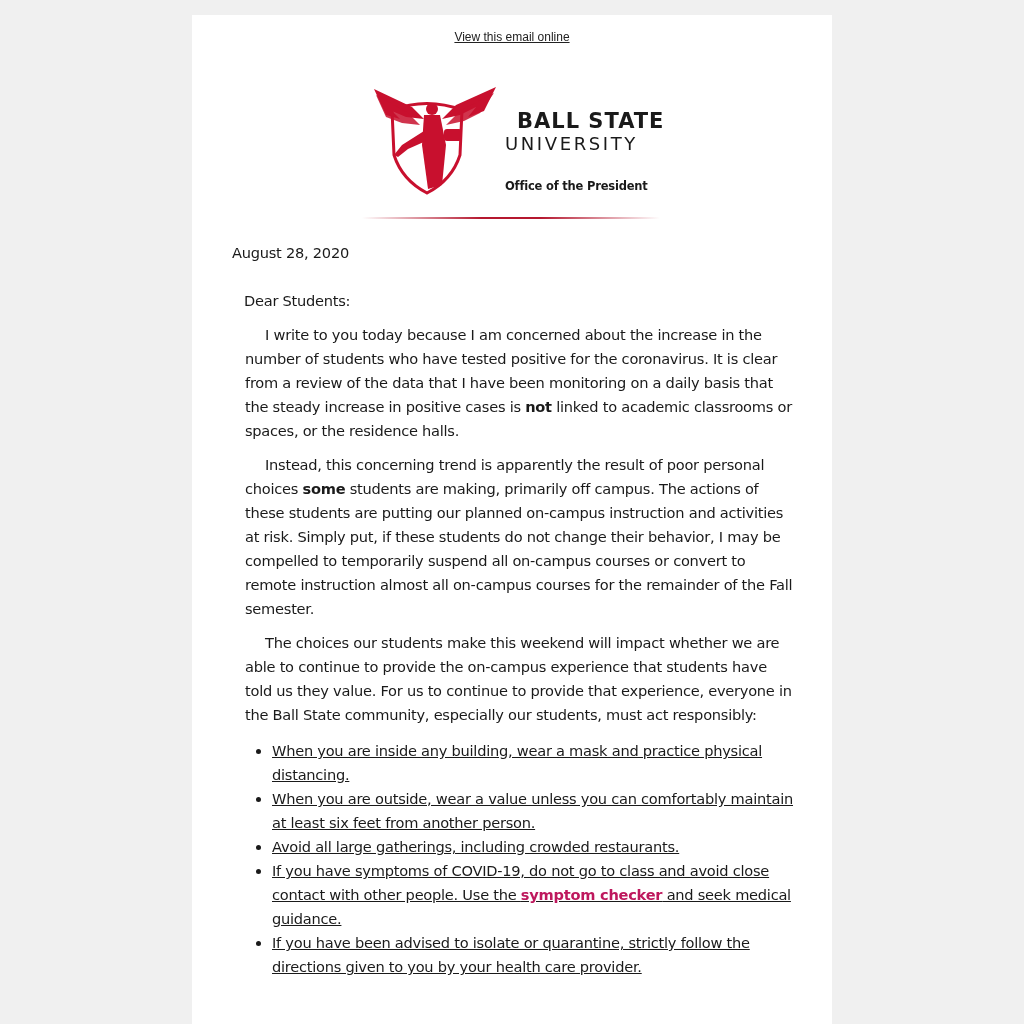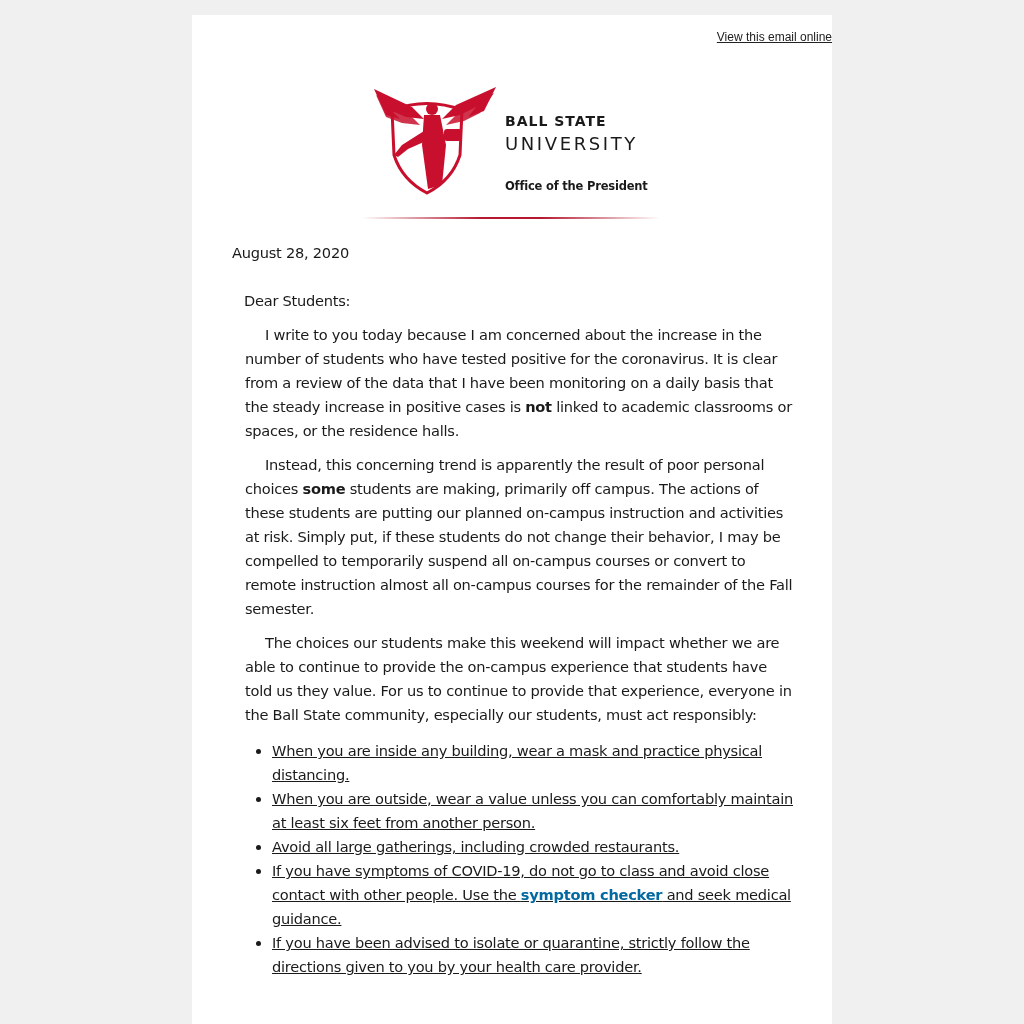--- a/index.html
+++ b/index.html
@@ -9,52 +9,52 @@
       font-family: "DejaVu Sans", sans-serif;
     }
     .card {
       position: absolute; left: 192px; top: 15px;
       width: 640px; height: 1009px;
       background: #ffffff;
       overflow: hidden;
     }
     .view-online {
       position: absolute; left: 0; right: 0; top: 15px;
-      text-align: right;
+      text-align: center;
       font-family: "Liberation Sans", sans-serif;
       font-size: 12px; color: #222;
     }
     .view-online a { color: #222; text-decoration: underline; }
     .logo {
       position: absolute; left: 180px; top: 70px; width: 290px; height: 110px;
     }
     .logo-text {
       position: absolute; left: 313px; top: 94px;
       font-family: "DejaVu Sans", sans-serif; color: #1a1a1a;
     }
-    .logo-text .l1 { font-size: 14px; font-weight: bold; letter-spacing: 1px; line-height: 24px; }
+    .logo-text .l1 { font-size: 21px; font-weight: bold; letter-spacing: 1px; line-height: 24px; margin-left: 12px; }
     .logo-text .l2 { font-size: 18px; letter-spacing: 2.6px; line-height: 22px; }
     .logo-text .l3 { font-size: 11.5px; font-weight: bold; margin-top: 24px; letter-spacing: -0.2px; }
     .divider {
       position: absolute; left: 170px; top: 202px; width: 298px; height: 2px;
       background: linear-gradient(90deg, rgba(190,20,50,0) 0%, #b5182f 40%, #b5182f 60%, rgba(190,20,50,0) 100%);
     }
     .content {
       position: absolute; left: 40px; top: 226px; width: 562px;
       font-family: "DejaVu Sans", sans-serif;
       font-size: 14.6px; line-height: 24px; color: #1a1a1a;
       letter-spacing: -0.25px;
     }
     .date { margin: 0 0 24px 0; }
     .salutation { margin: 0 0 10px 12px; }
     .para { margin: 0 0 10px 13px; text-indent: 20px; }
     .bullets { margin: 12px 0 10px 0; padding-left: 40px; }
     .bullets li { margin: 0; text-decoration: underline; }
     b { font-weight: bold; }
-    .link { color: #0369a1; font-weight: bold; text-decoration: none; }
+    .link { color: #be185d; font-weight: bold; text-decoration: none; }
   </style>
 </head>
 <body>
 
 <div class="card">
   <div class="view-online">
     <a href="#">View this email online</a>
   </div>
 
   <svg class="logo" viewBox="0 0 290 110">

